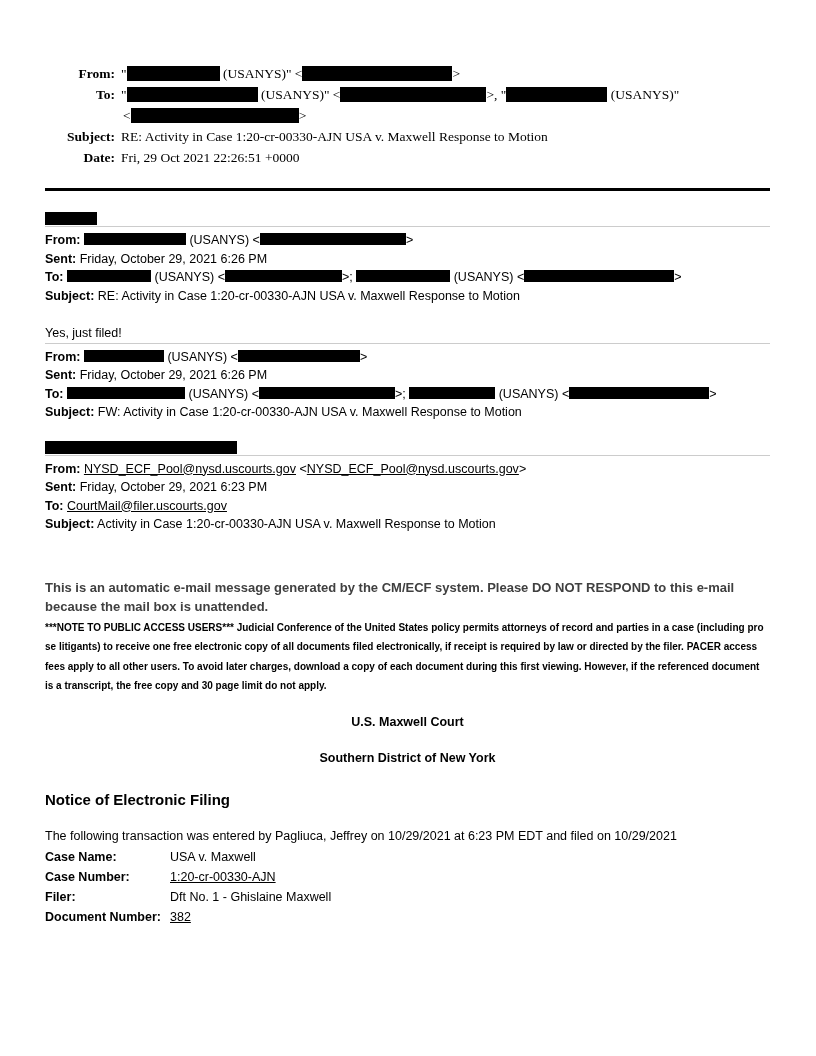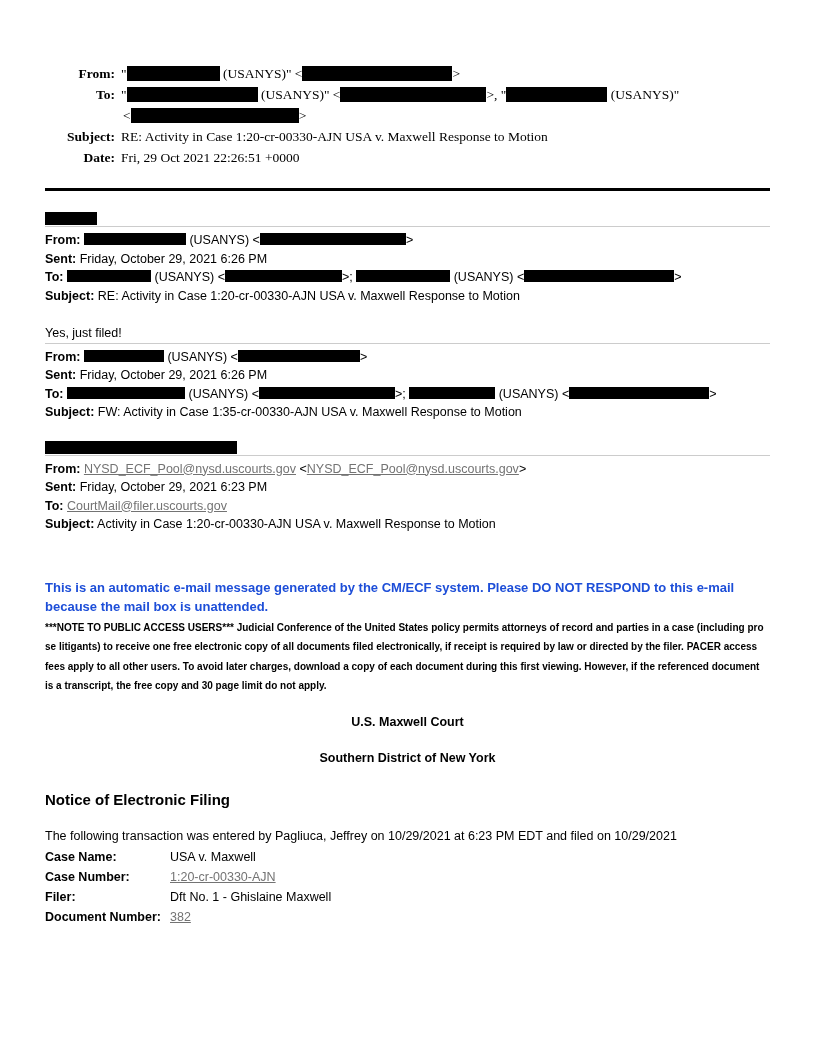--- a/index.html
+++ b/index.html
@@ -25,23 +25,23 @@
   .redaction-line { margin:21px 0 0 0; line-height:14px; }
   .sep1 { margin-top:23px; }
   .sep2 { margin-top:28px; }
 
   .mail-block { }
   .mline { font-size:12.5px; line-height:18.5px; }
   .mlabel { font-weight:bold; }
   .mbody { margin-top:19px; }
   .mbody-redact { margin-top:19px; line-height:14px; }
 
-  a { color:#737373; }
+  a { color:#000000; }
 
-  .red-para  { margin-top:44px; color:#1d4ed8; font-weight:bold; font-size:13px; line-height:19.5px; }
+  .red-para  { margin-top:44px; color:#404040; font-weight:bold; font-size:13px; line-height:19.5px; }
   .note-para { margin-top:1px; font-weight:bold; font-size:10px; line-height:19.5px; }
 
   .center-head { margin-top:17px; text-align:center; font-weight:bold; font-size:12.5px; line-height:18px; }
   .center-head2 { margin-top:18px; }
   .notice-head { margin-top:23px; font-weight:bold; font-size:15px; line-height:20px; }
 
   .intro { margin-top:17px; font-size:12.5px; line-height:18px; }
   .frows { margin-top:2px; }
   .frow { display:flex; font-size:12.5px; line-height:20px; }
   .flabel { width:125px; font-weight:bold; flex-shrink:0; }
@@ -85,21 +85,21 @@
     <p class="mline"><span class="mlabel">To:</span> <span class="redact" style="width:84px"></span><span> (USANYS) &lt;</span><span class="redact" style="width:117px"></span><span>&gt;; </span><span class="redact" style="width:94px"></span><span> (USANYS) &lt;</span><span class="redact" style="width:150px"></span><span>&gt;</span></p>
     <p class="mline"><span class="mlabel">Subject:</span> <span>RE: Activity in Case 1:20-cr-00330-AJN USA v. Maxwell Response to Motion</span></p>
     <p class="mline mbody">Yes, just filed!</p>
   </div>
 
   <div class="mail-block">
     <hr class="thin sep2">
     <p class="mline"><span class="mlabel">From:</span> <span class="redact" style="width:80px"></span><span> (USANYS) &lt;</span><span class="redact" style="width:122px"></span><span>&gt;</span></p>
     <p class="mline"><span class="mlabel">Sent:</span> <span>Friday, October 29, 2021 6:26 PM</span></p>
     <p class="mline"><span class="mlabel">To:</span> <span class="redact" style="width:118px"></span><span> (USANYS) &lt;</span><span class="redact" style="width:136px"></span><span>&gt;; </span><span class="redact" style="width:86px"></span><span> (USANYS) &lt;</span><span class="redact" style="width:140px"></span><span>&gt;</span></p>
-    <p class="mline"><span class="mlabel">Subject:</span> <span>FW: Activity in Case 1:35-cr-00330-AJN USA v. Maxwell Response to Motion</span></p>
+    <p class="mline"><span class="mlabel">Subject:</span> <span>FW: Activity in Case 1:20-cr-00330-AJN USA v. Maxwell Response to Motion</span></p>
     <div class="mbody-redact"><span class="redact r-block" style="width:192px"></span></div>
   </div>
 
   <div class="mail-block">
     <hr class="thin sep2">
     <p class="mline"><span class="mlabel">From:</span> <a href="#">NYSD_ECF_Pool@nysd.uscourts.gov</a><span> &lt;</span><a href="#">NYSD_ECF_Pool@nysd.uscourts.gov</a><span>&gt;</span></p>
     <p class="mline"><span class="mlabel">Sent:</span> <span>Friday, October 29, 2021 6:23 PM</span></p>
     <p class="mline"><span class="mlabel">To:</span> <a href="#">CourtMail@filer.uscourts.gov</a></p>
     <p class="mline"><span class="mlabel">Subject:</span> <span>Activity in Case 1:20-cr-00330-AJN USA v. Maxwell Response to Motion</span></p>
   </div>

